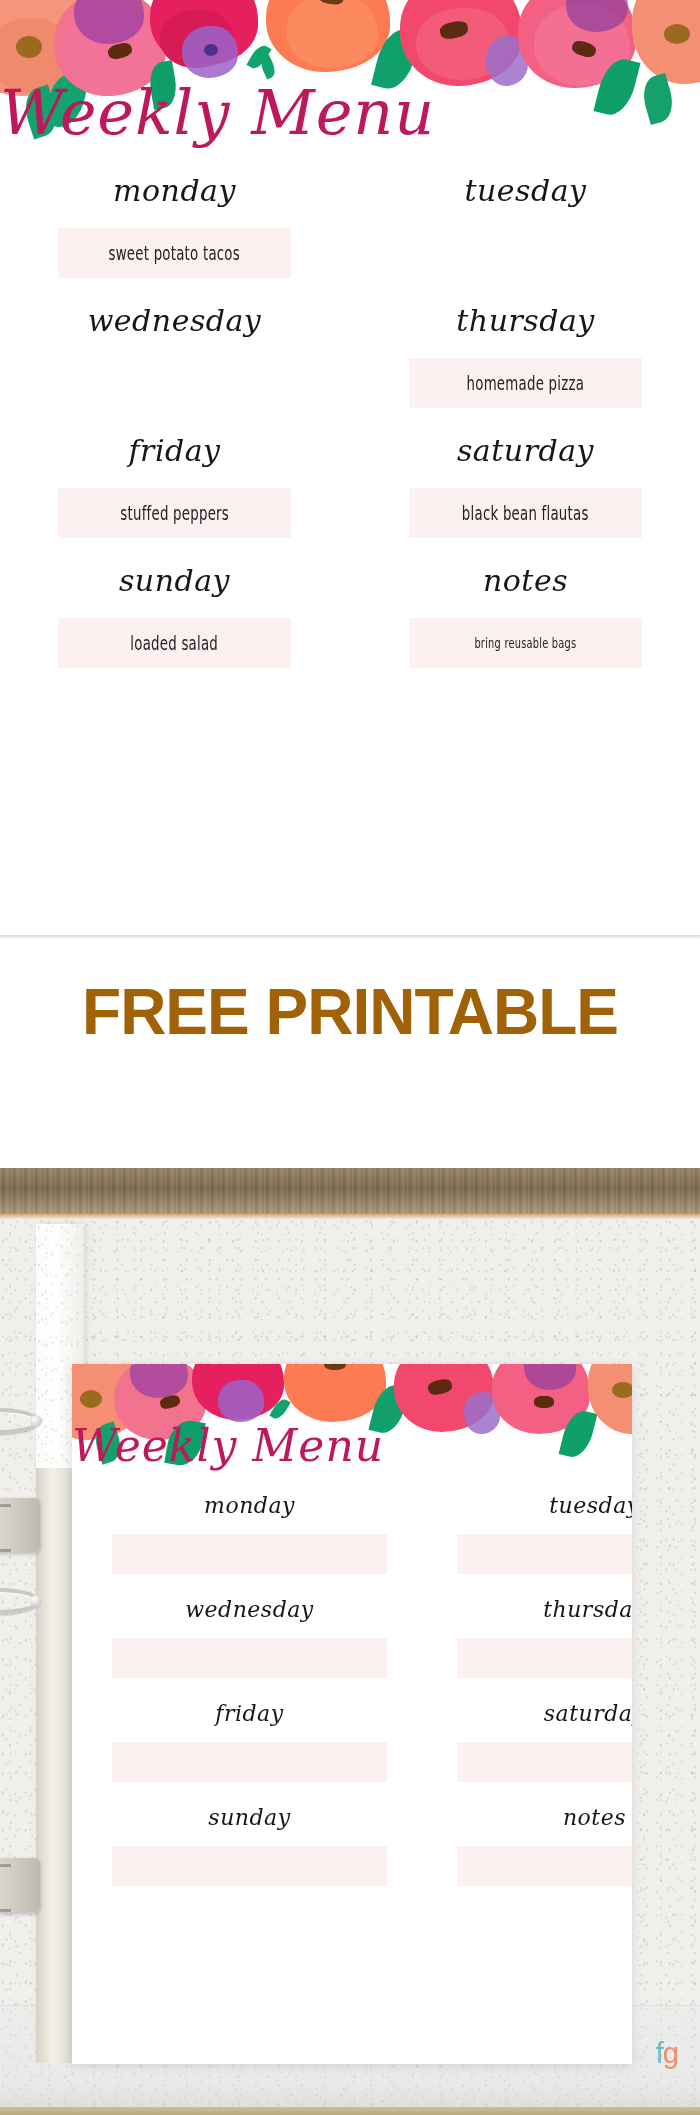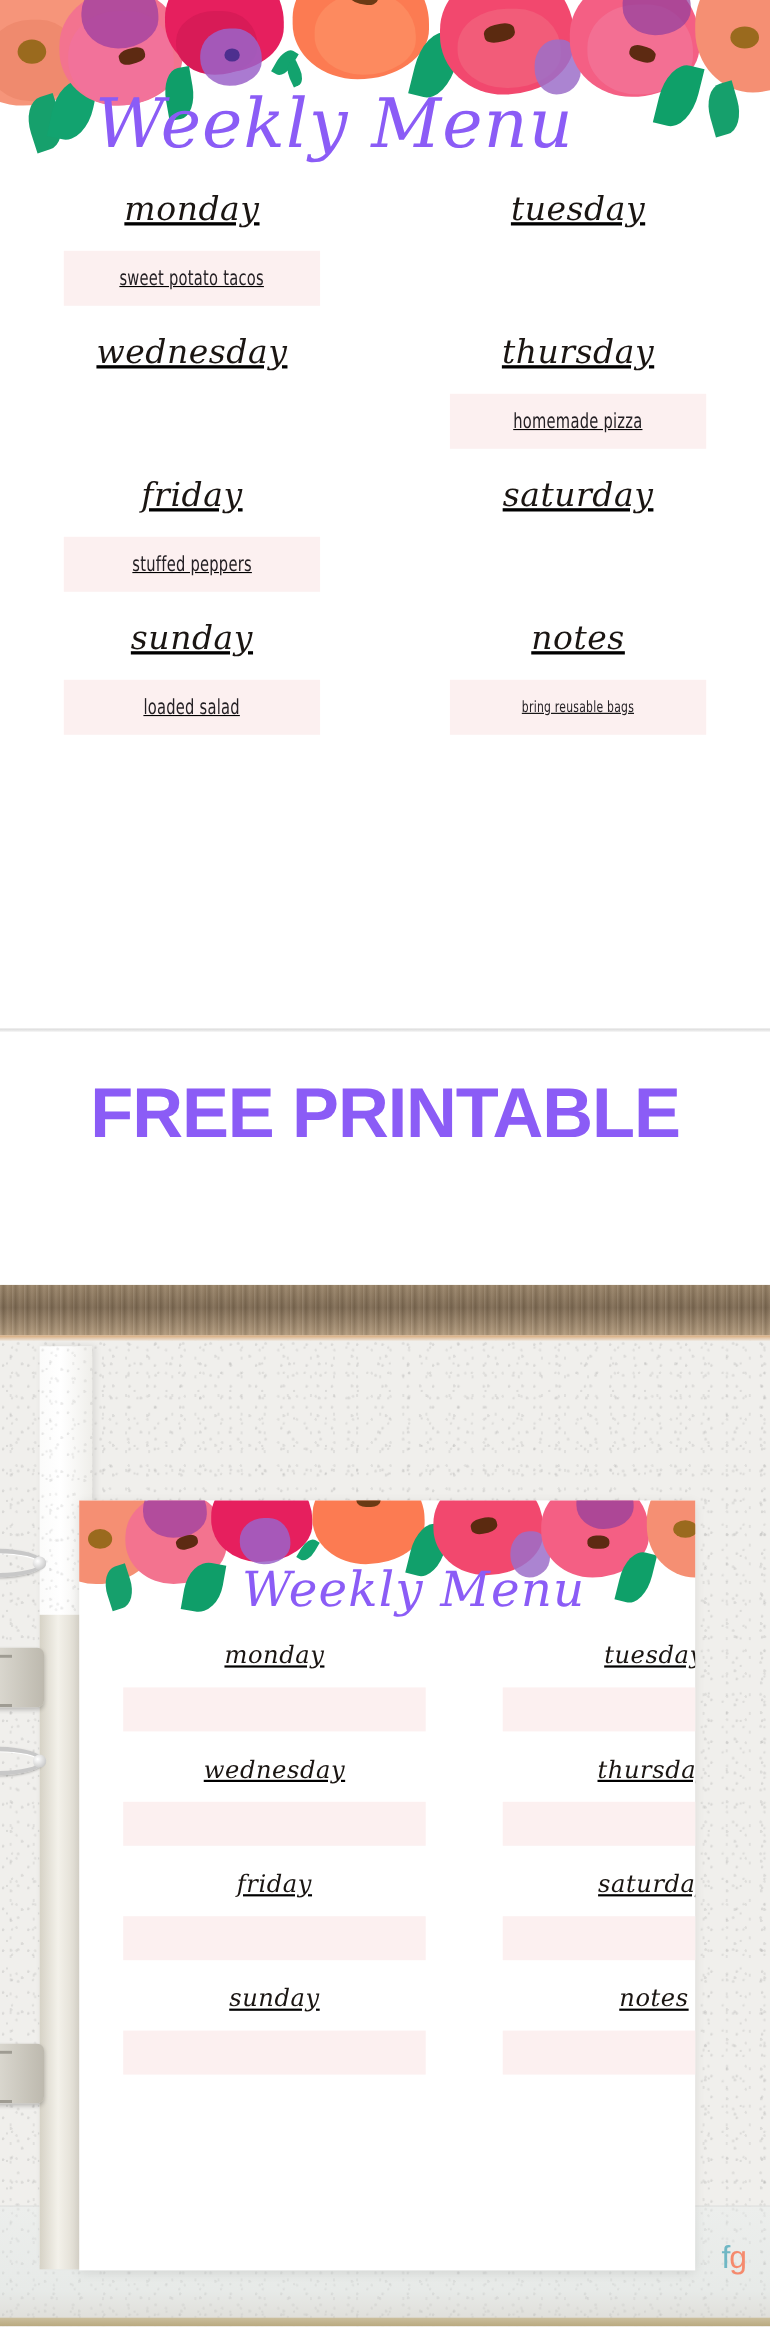--- a/index.html
+++ b/index.html
@@ -26,37 +26,35 @@
     width:700px; height:150px;
     overflow:hidden;
   }
   .floral.small { height:105px; }
   .blob { position:absolute; border-radius:50% 45% 55% 50%/50% 55% 45% 50%; }
   .leaf  { position:absolute; border-radius:60% 0 60% 0; }
 
   
   .menu-title {
     position:absolute; left:0; width:608px;
-    text-align:center;
     font-family:"DejaVu Serif", serif;
     font-style:italic;
-    color:#8b5cf6;
+    color:#be185d;
     letter-spacing:1px;
   }
   .printable .menu-title { top:82px; font-size:62px; line-height:1; }
 
   
   .grid {
     position:absolute; left:0; width:700px;
     display:grid;
     grid-template-columns:1fr 1fr;
     column-gap:118px;
     row-gap:0;
     padding:0 58px;
-    text-decoration:underline;
   }
   .printable .grid { top:172px; }
 
   .cell { width:100%; }
   .day-label {
     text-align:center;
     font-family:"DejaVu Serif", serif;
     font-style:italic;
     color:#1a1512;
     font-size:30px;
@@ -95,21 +93,21 @@
     text-align:center;
   }
   .promo-line {
     font-family:"Liberation Sans", sans-serif;
     font-weight:bold;
     font-size:64px;
     line-height:96px;
     letter-spacing:-1px;
     white-space:nowrap;
   }
-  .promo-line.l1 { color:#8b5cf6; padding-top:12px; }
+  .promo-line.l1 { color:#a16207; padding-top:12px; }
   .promo-line.l2 { color:#f98fa3; }
 
   
   .photo {
     position:absolute; top:1168px; left:0;
     width:700px; height:947px;
     overflow:hidden;
     background:#f4f3f1;
   }
   .wood {
@@ -293,20 +291,23 @@
 
     <div class="cell">
       <div class="day-label">friday</div>
       <div class="meal-bar">
         <span class="meal-text">stuffed peppers</span>
       </div>
     </div>
 
     <div class="cell">
       <div class="day-label">saturday</div>
+      <div class="meal-bar">
+        <span class="meal-text">black bean flautas</span>
+      </div>
     </div>
 
     <div class="cell">
       <div class="day-label">sunday</div>
       <div class="meal-bar">
         <span class="meal-text">loaded salad</span>
       </div>
     </div>
 
     <div class="cell">

